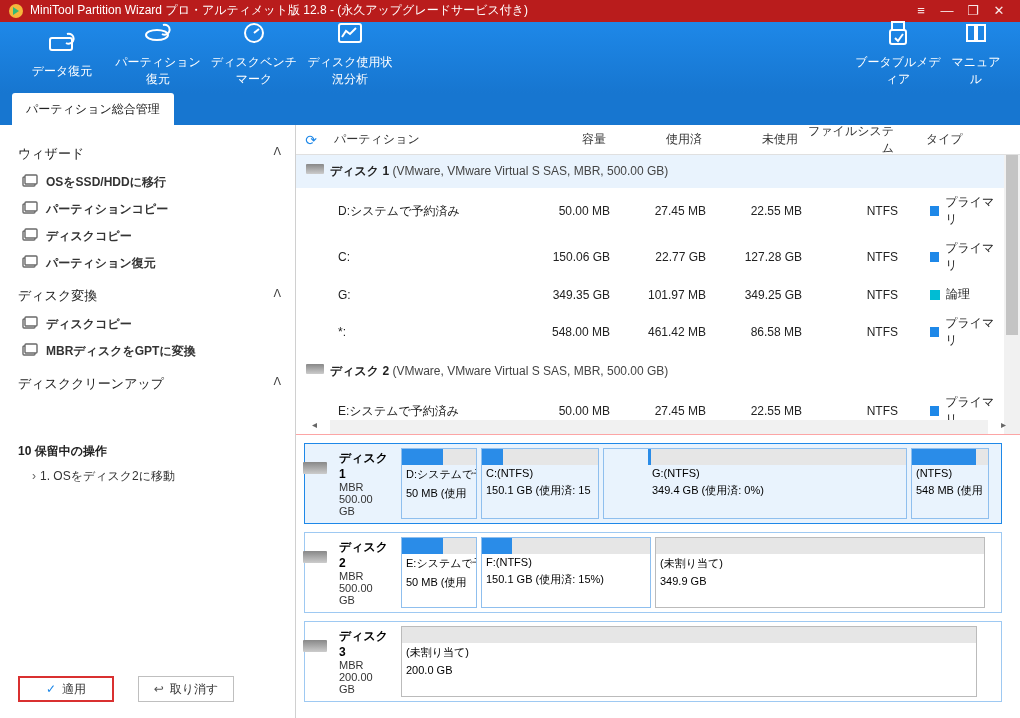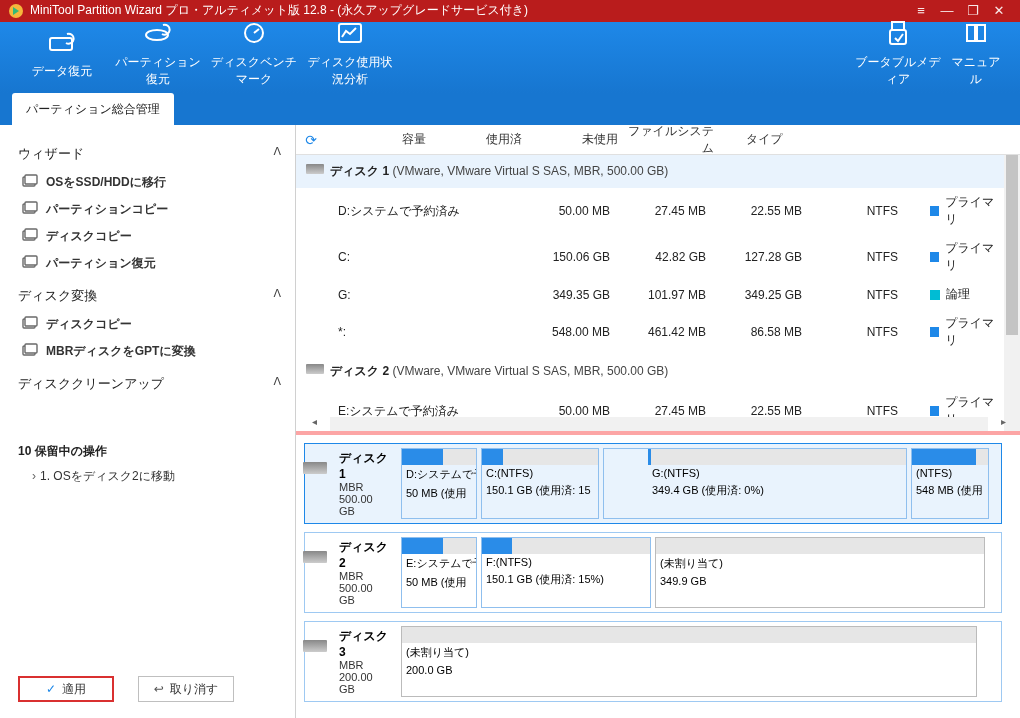--- a/index.html
+++ b/index.html
@@ -24,21 +24,21 @@
 .side .pitem { font-size: 12px; color: #333; padding: 4px 0 4px 14px; }
 .side .fill { flex: 1; }
 .side .btnrow { display: flex; gap: 24px; padding: 8px 0 4px; }
 .side .btn { width: 96px; height: 26px; font-size: 12px; display: flex; align-items: center; justify-content: center; gap: 6px; }
 .side .btn.apply { border: 2px solid #d93030; background: #fff; color: #333; }
 .side .btn.undo { border: 1px solid #bfbfbf; background: #fff; color: #333; }
 .content { flex: 1; display: flex; flex-direction: column; overflow: hidden; }
 .thead { display: flex; align-items: center; height: 30px; border-bottom: 1px solid #e0e0e0; font-size: 12px; color: #333; }
 .thead .refresh { width: 30px; text-align: center; color: #1e88e8; font-size: 14px; }
 .thead .col { padding-left: 8px; }
-.listwrap { position: relative; flex: 0 0 280px; overflow: hidden; border-bottom: 4px solid #fca5a5; }
+.listwrap { position: relative; flex: 0 0 280px; overflow: hidden; border-bottom: 1px solid #fca5a5; }
 .list { font-size: 12px; color: #222; }
 .diskrow { background: #e9f3fd; padding: 8px 8px 8px 34px; position: relative; }
 .diskrow.plain { background: #fff; }
 .diskrow .dico { position: absolute; left: 10px; top: 9px; width: 18px; height: 10px; background: linear-gradient(#888,#ccc); border-radius: 1px; }
 .row { display: flex; padding: 6px 0 6px 34px; align-items: center; }
 .row .c { padding-left: 8px; }
 .c1 { width: 180px; } .c2 { width: 100px; text-align: right; } .c3 { width: 96px; text-align: right; } .c4 { width: 96px; text-align: right; } .c5 { width: 120px; text-align: right; padding-right: 24px; } .c6 { width: 80px; display: flex; align-items: center; gap: 6px; }
 .sq { width: 10px; height: 10px; display: inline-block; }
 .sq.blue { background: #1e88e8; } .sq.cyan { background: #00bcd4; }
 .scrollt { position: absolute; right: 0; top: 0; width: 16px; height: 100%; background: #f1f1f1; }
@@ -190,20 +190,21 @@
       <div class="btn undo">
           <span style="color:#555">↩</span>
           <span>取り消す</span>
         </div>
     </div>
   </div>
 
   <div class="content">
     <div class="thead">
       <div class="refresh">⟳</div>
+      <div class="col c1">パーティション</div>
       <div class="col c2">容量</div>
       <div class="col c3">使用済</div>
       <div class="col c4">未使用</div>
       <div class="col c5">ファイルシステム</div>
       <div class="col c6">タイプ</div>
     </div>
 
     <div class="listwrap">
       <div class="list" id="partlist">
           <div class="diskrow"><span class="dico"></span><b>ディスク 1</b> <span style="color:#444">(VMware, VMware Virtual S SAS, MBR, 500.00 GB)</span></div>
@@ -211,21 +212,21 @@
             <div class="c c1">D:システムで予約済み</div>
             <div class="c c2">50.00 MB</div>
             <div class="c c3">27.45 MB</div>
             <div class="c c4">22.55 MB</div>
             <div class="c c5">NTFS</div>
             <div class="c c6"><span class="sq blue"></span>プライマリ</div>
           </div>
           <div class="row">
             <div class="c c1">C:</div>
             <div class="c c2">150.06 GB</div>
-            <div class="c c3">42.82 GB</div>
+            <div class="c c3">22.77 GB</div>
             <div class="c c4">127.28 GB</div>
             <div class="c c5">NTFS</div>
             <div class="c c6"><span class="sq blue"></span>プライマリ</div>
           </div>
           <div class="row">
             <div class="c c1">G:</div>
             <div class="c c2">349.35 GB</div>
             <div class="c c3">101.97 MB</div>
             <div class="c c4">349.25 GB</div>
             <div class="c c5">NTFS</div>

